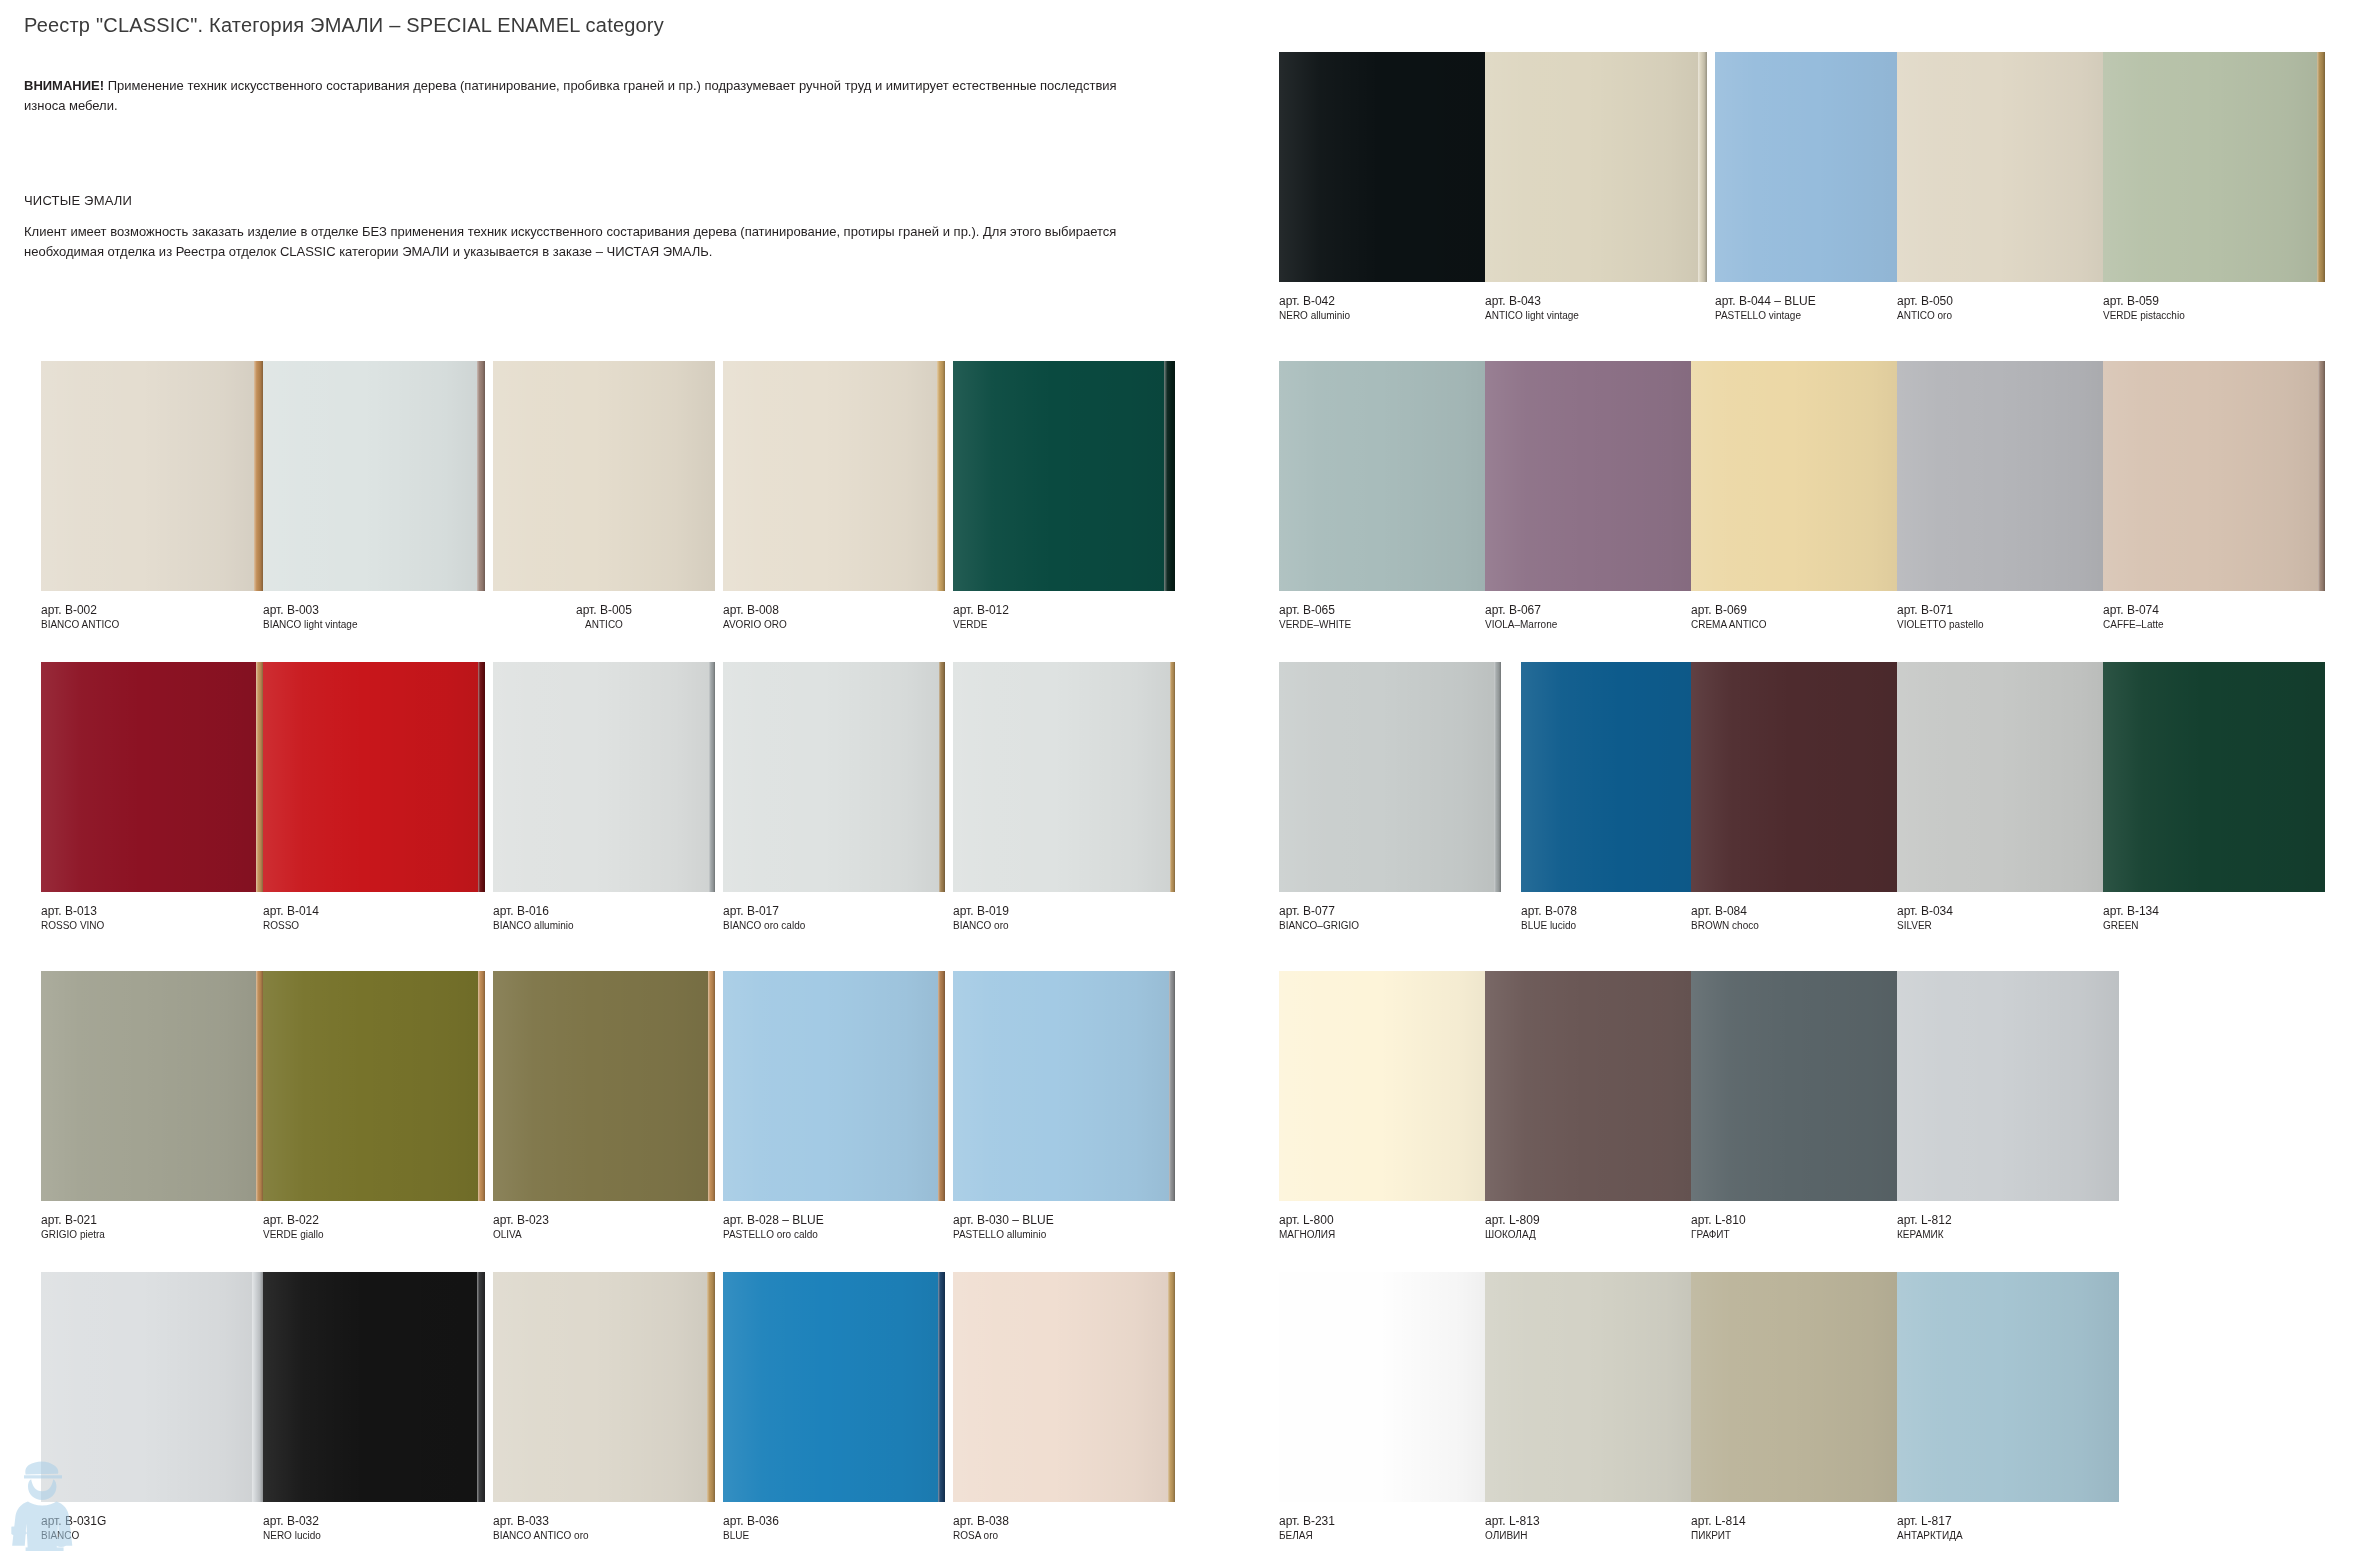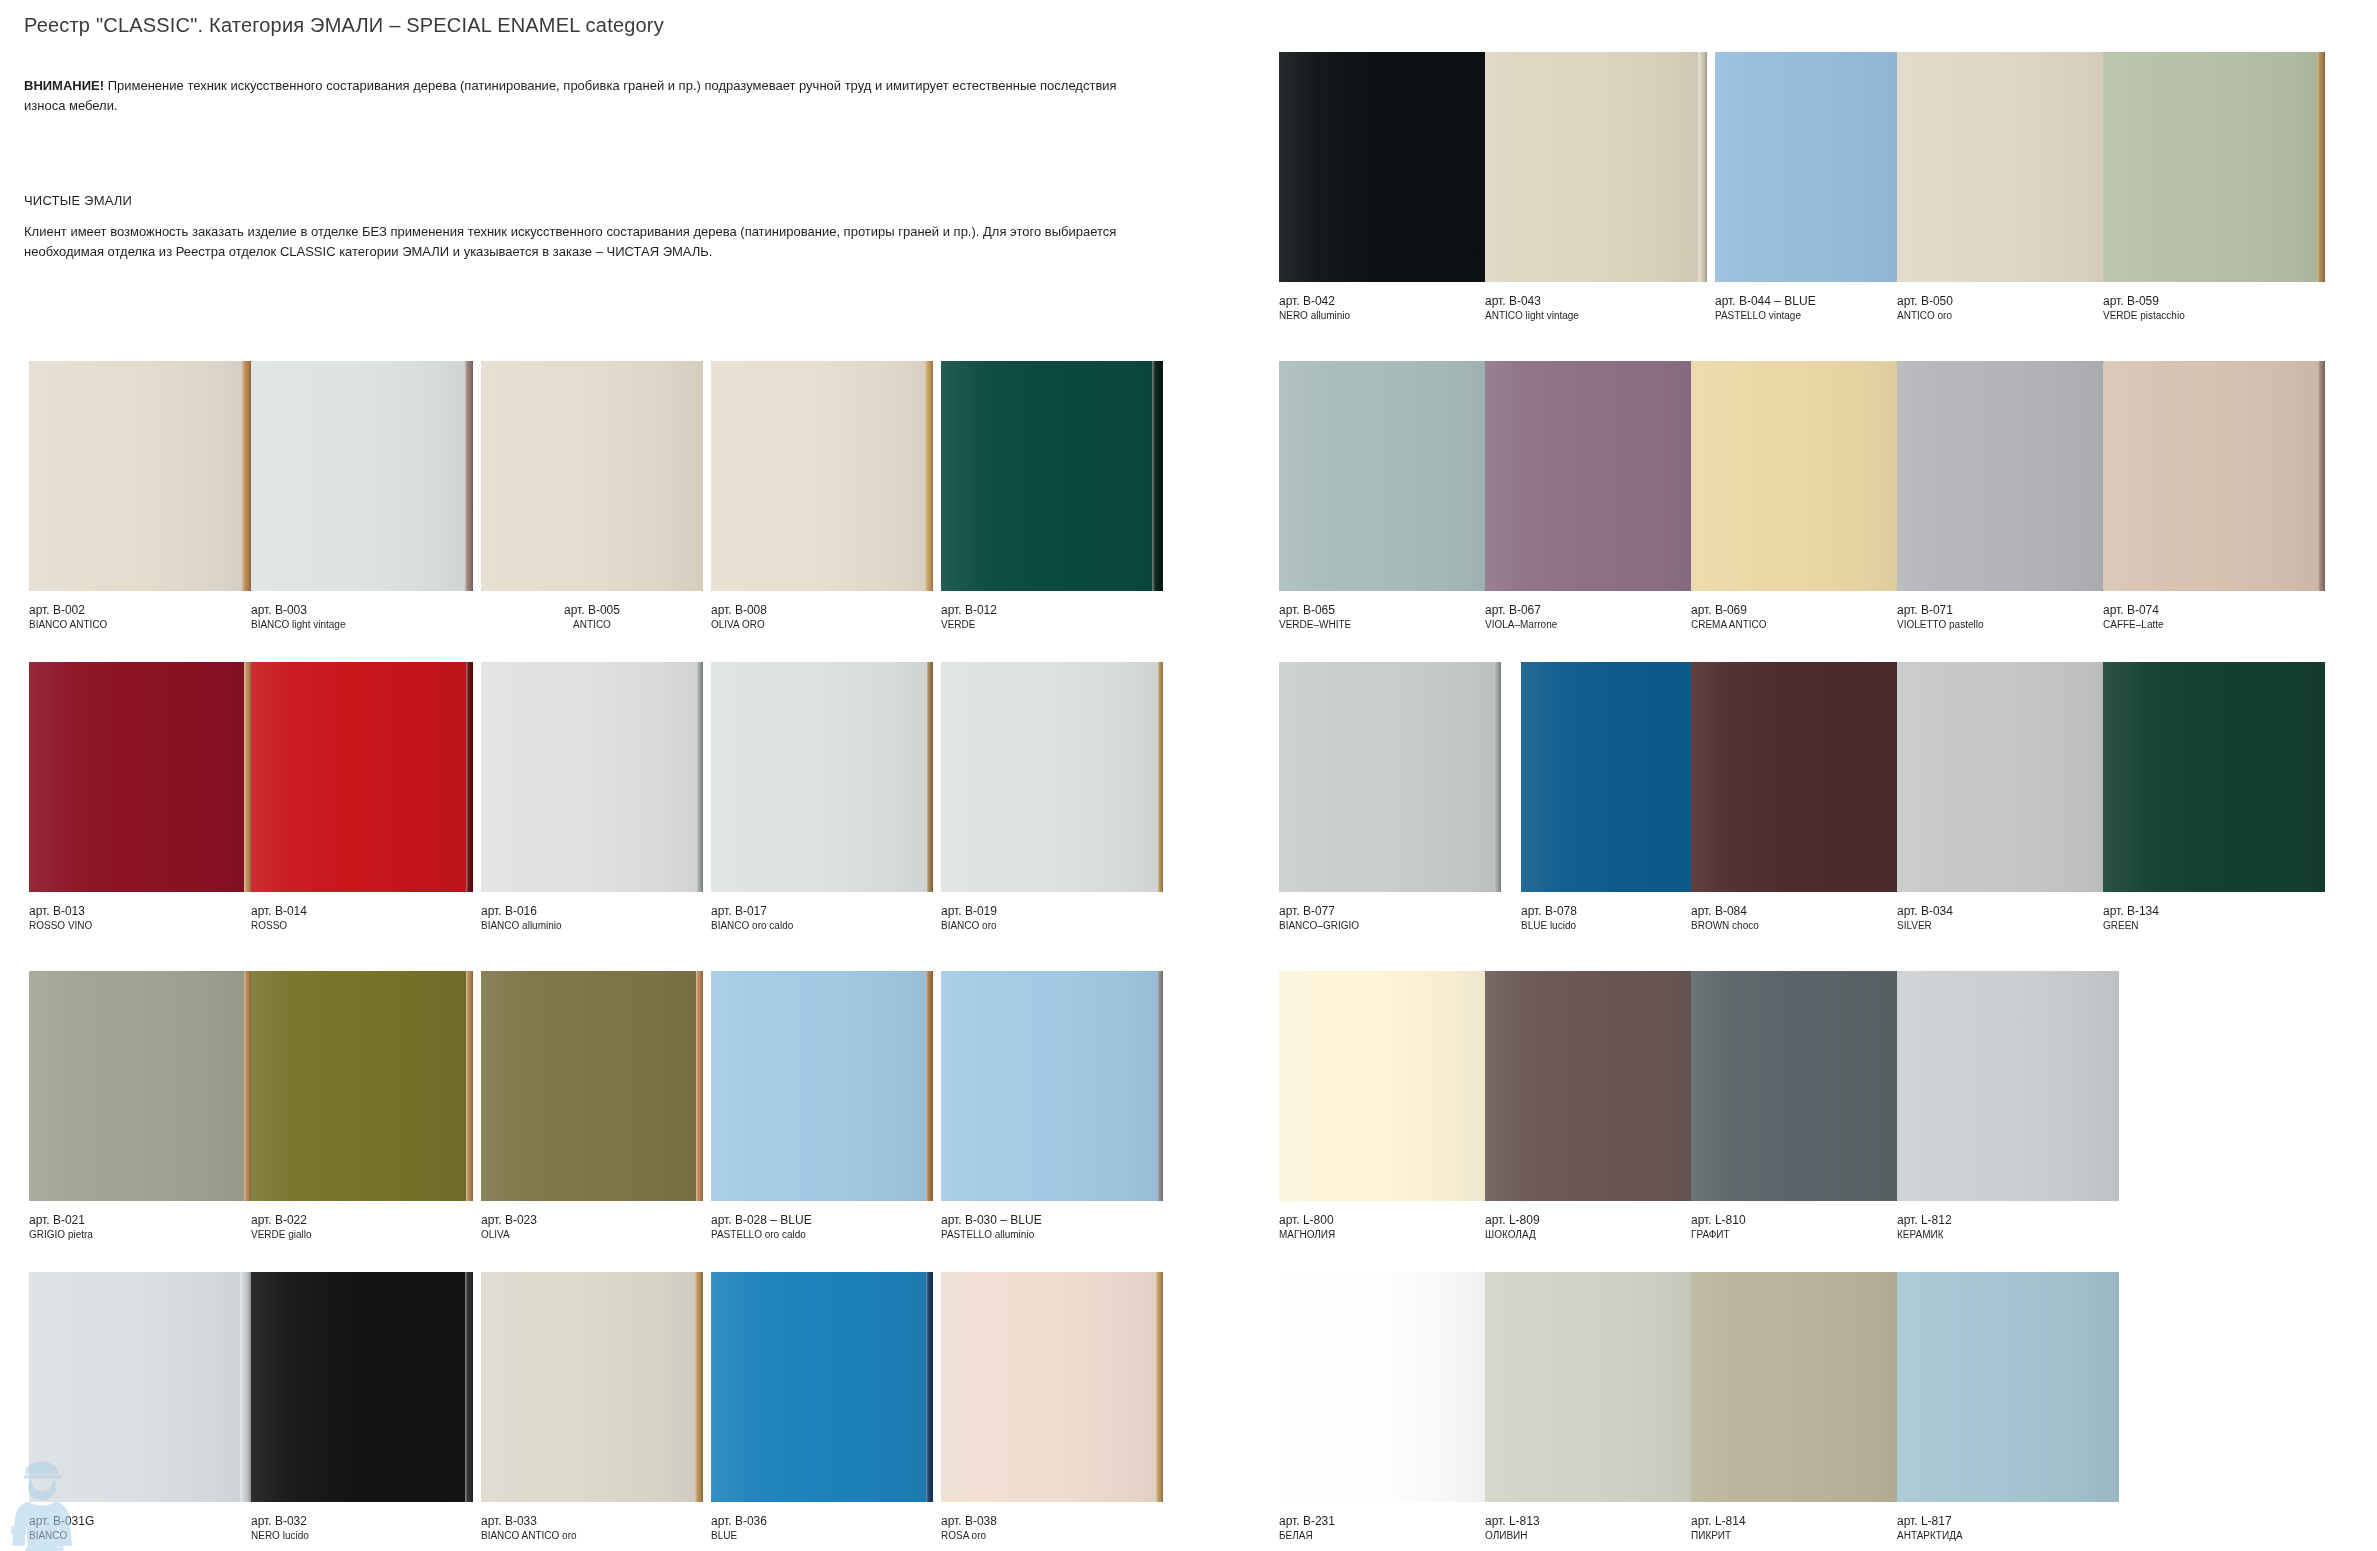--- a/index.html
+++ b/index.html
@@ -20,21 +20,21 @@
   .para{font-size:13px;line-height:1.55;color:#231f20;margin:0 0 13.5px 0;}
   .para b{font-weight:700;}
   #pure-head{
     position:absolute;left:24px;top:193px;font-size:13px;color:#231f20;letter-spacing:0.2px;
   }
   #pure-body{position:absolute;left:24px;top:222px;width:1109px;}
   #pure-body .para{margin:0;line-height:1.55;}
 
   
   .col{position:absolute;}
-  #col-left{left:4px;top:0;width:1189px;height:1476px;}
+  #col-left{left:16px;top:0;width:1189px;height:1476px;}
   #col-right{left:1189px;top:0;width:1189px;height:1552px;}
 
   .swatch-row{position:absolute;left:0;width:1189px;}
   .cell{position:absolute;top:0;width:222px;}
 
   .chip{
     position:relative;height:230px;width:100%;
     overflow:hidden;
     background:#fff;
   }
@@ -138,21 +138,21 @@
           <div class="nm">ANTICO</div>
         </div>
       </div>
       <div class="cell" style="left: 707px;">
         <div class="chip">
           <div class="face" style="background: rgb(231, 223, 208);"></div>
           <div class="edge" style="width: 8px; background: rgb(201, 161, 95);"></div>
         </div>
         <div class="lbl">
           <div class="code">арт. B-008</div>
-          <div class="nm">OLIVA ORO</div>
+          <div class="nm">AVORIO ORO</div>
         </div>
       </div>
       <div class="cell" style="left: 937px;">
         <div class="chip gloss">
           <div class="face" style="background: rgb(10, 74, 64);"></div>
           <div class="edge" style="width: 11px; background: rgb(6, 32, 25);"></div>
         </div>
         <div class="lbl">
           <div class="code">арт. B-012</div>
           <div class="nm">VERDE</div>

